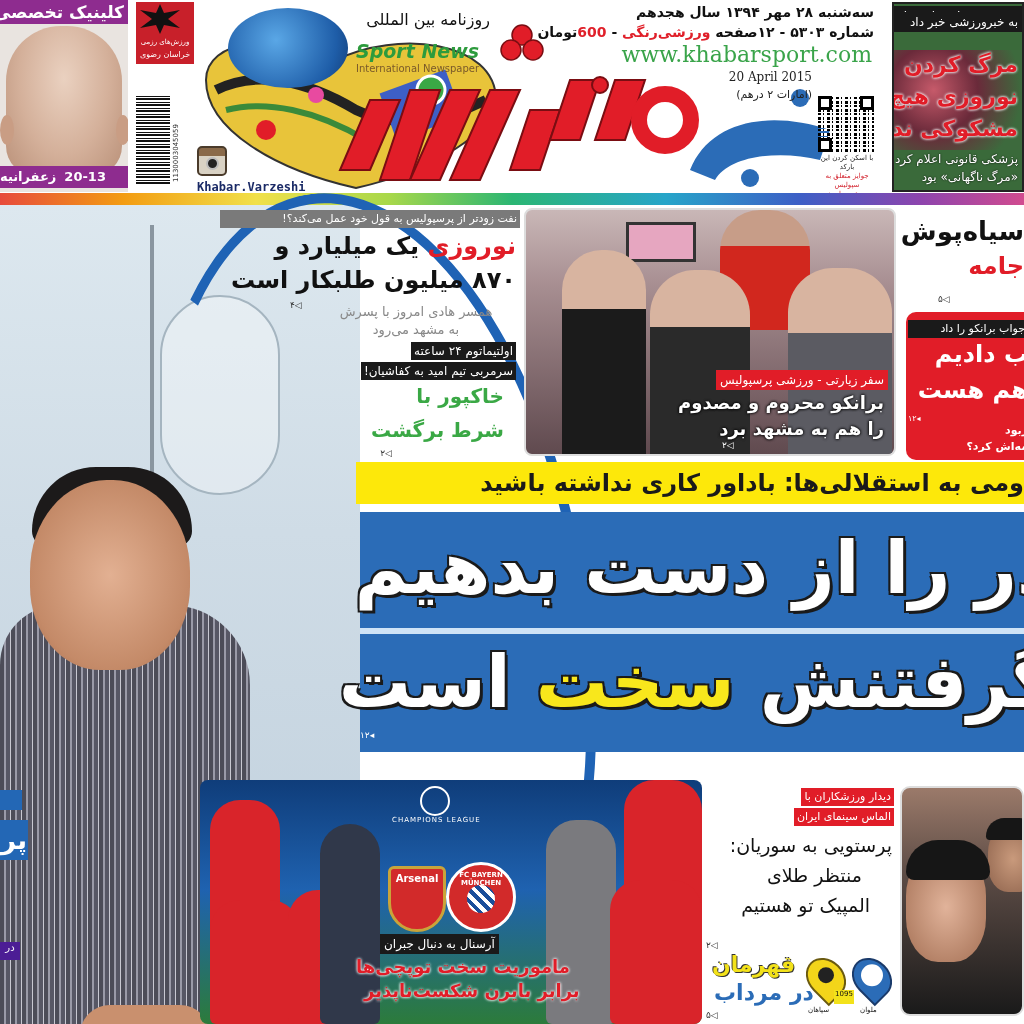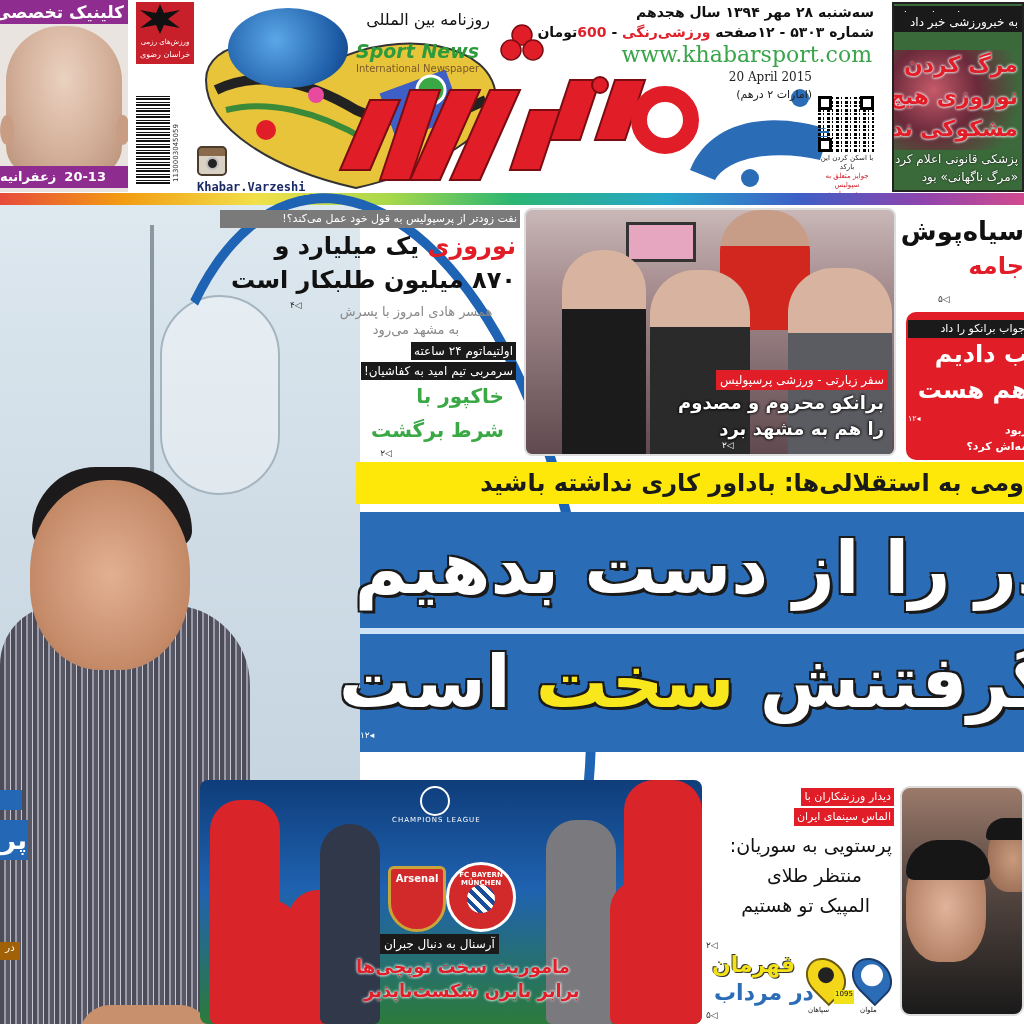--- a/index.html
+++ b/index.html
@@ -57,21 +57,21 @@
 #portrait{left:0;top:205px;width:360px;height:819px;background:linear-gradient(180deg,#dde8ef 0%,#cfdce6 40%,#bfcfdc 100%)}
 #portrait .ivpole{position:absolute;left:150px;top:20px;width:4px;height:300px;background:#8a96a0}
 #portrait .iv{position:absolute;left:160px;top:90px;width:120px;height:200px;border:2px solid #a5b5c0;border-radius:60px;background:rgba(255,255,255,.35)}
 #portrait .shirt{position:absolute;left:0;top:400px;width:250px;height:460px;background:repeating-linear-gradient(90deg,#4c4c58 0 4px,#9a9aa8 4px 6px,#575765 6px 10px,#c8c8d2 10px 11px);border-radius:60px 80px 0 0}
 #portrait .neck{position:absolute;left:70px;top:370px;width:90px;height:60px;background:#c28c6c;border-radius:0 0 30px 30px}
 #portrait .face{position:absolute;left:30px;top:275px;width:160px;height:190px;background:radial-gradient(ellipse at 50% 50%,#e2b092,#c48a68 70%,#a06848);border-radius:48% 48% 44% 44%}
 #portrait .hair{position:absolute;left:32px;top:262px;width:160px;height:80px;background:#1c1a1a;border-radius:80px 80px 20px 20px}
 #portrait .hand{position:absolute;left:80px;top:800px;width:130px;height:80px;background:#c9906e;border-radius:30px}
 #portrait-tag{left:0;top:790px;width:22px;height:20px;background:#2367b5}
 #portrait-tag2{left:0;top:820px;width:28px;height:40px;color:#fff;font-size:26px;font-weight:bold;background:#2367b5;text-align:center;line-height:40px}
-#portrait-tag3{left:0;top:942px;width:20px;height:18px;background:#a16207}
+#portrait-tag3{left:0;top:942px;width:20px;height:18px;background:#4c1d95}
 
 
 #arc{left:150px;top:190px;width:440px;height:880px;border-radius:50%;border:10px solid #1f63b5;border-left-color:transparent;border-bottom-color:transparent;transform:rotate(-8deg);pointer-events:none}
 
 
 #norouzi{left:220px;top:208px;width:300px;height:252px}
 #norouzi .kicker{position:absolute;right:0;top:2px;width:300px;height:18px;background:#7a7a7a;color:#fff;font-size:11px;direction:rtl;text-align:right;padding-right:3px;line-height:18px;white-space:nowrap;overflow:hidden}
 #norouzi .h1,#norouzi .h2{position:absolute;right:4px;font-size:24px;font-weight:bold;color:#111;direction:rtl;text-align:right;white-space:nowrap}
 #norouzi .h1{top:24px}
 #norouzi .h1 .red{color:#e11d28}

